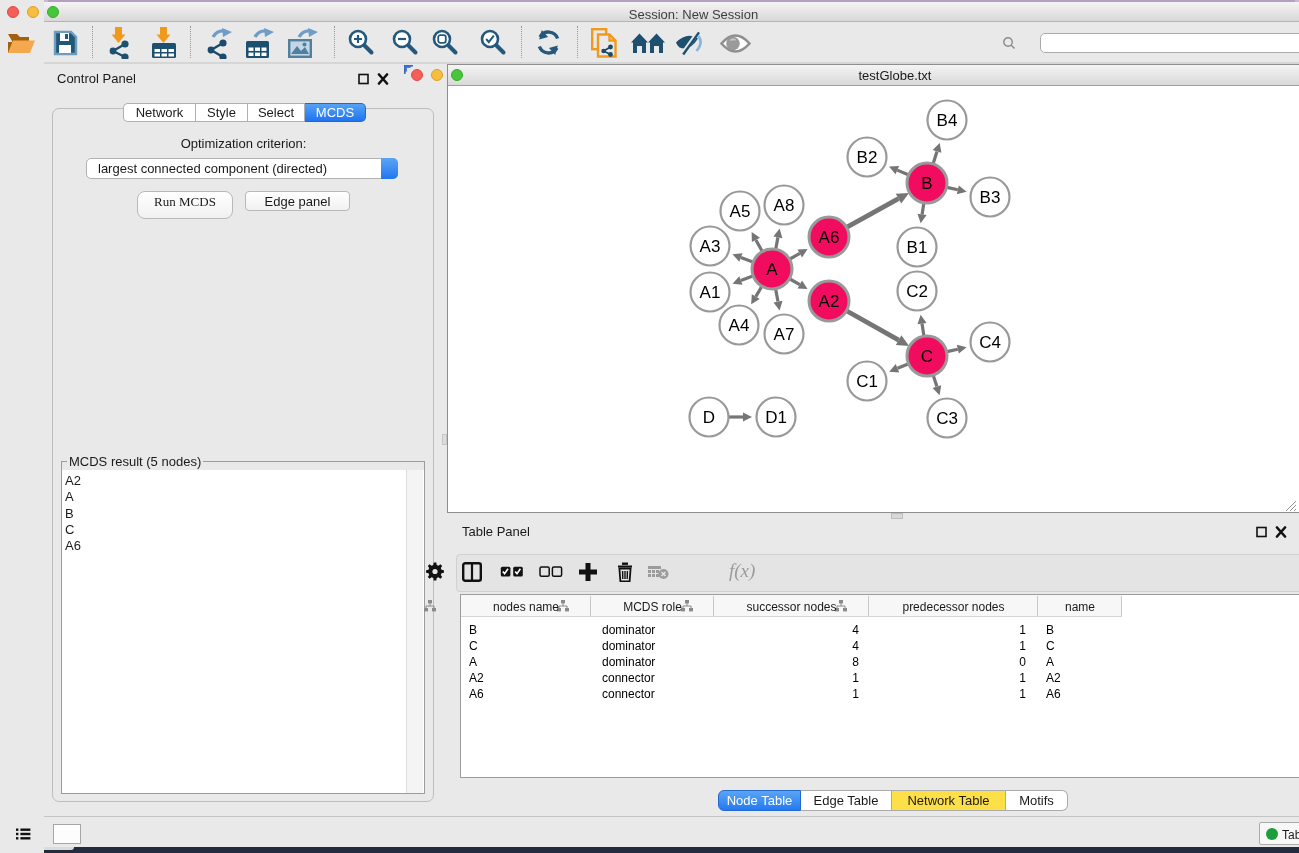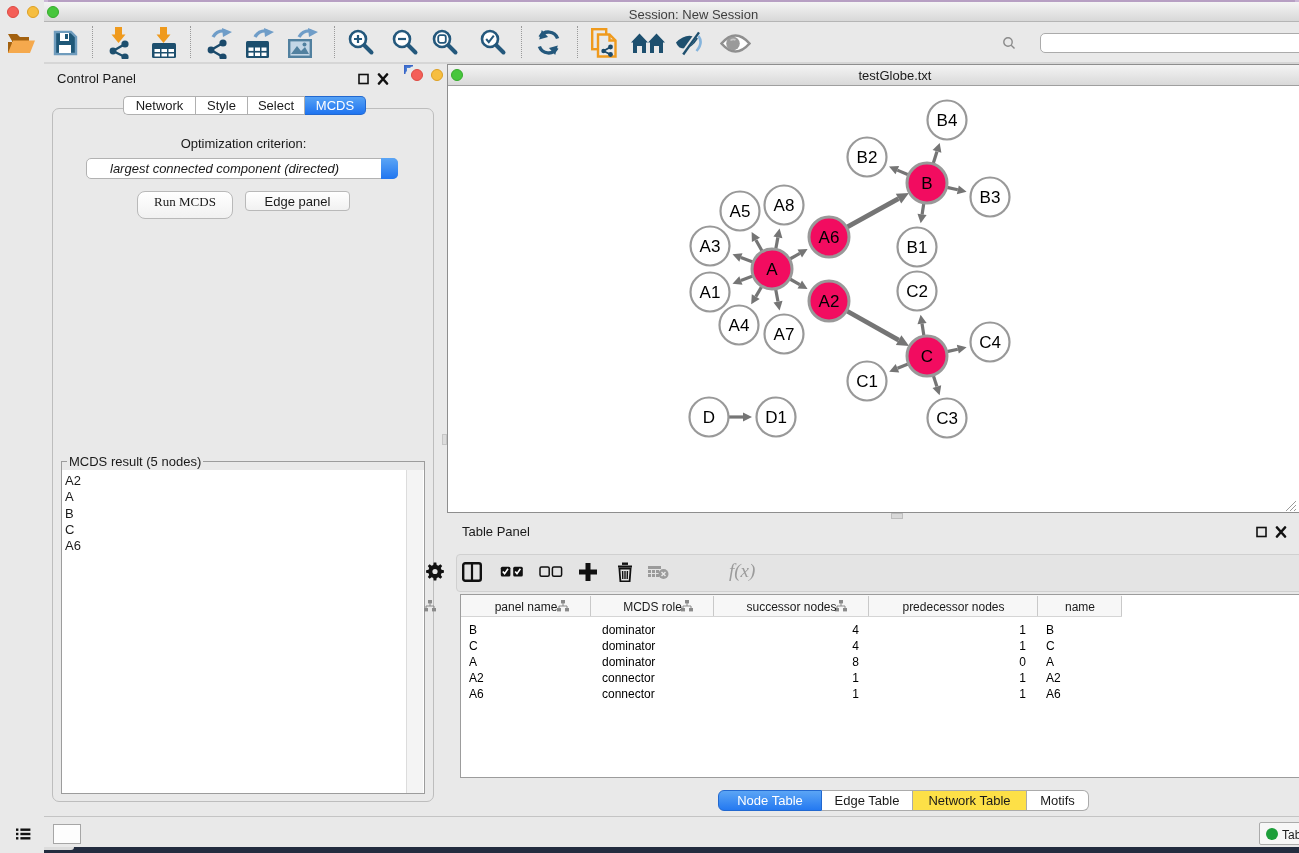--- a/index.html
+++ b/index.html
@@ -159,30 +159,30 @@
 </svg>
 
 <div class="abs" style="left:13px;top:71px;font-size:13px;color:#1a1a1a;">Control Panel</div>
 <svg class="ico" style="left:358px;top:73px" width="32" height="12" viewBox="0 0 32 12">
  <rect x="1" y="1.5" width="9" height="9" fill="none" stroke="#111" stroke-width="1.6"></rect>
  <path d="M21 1.5 L29 10.5 M29 1.5 L21 10.5" stroke="#111" stroke-width="2.6" stroke-linecap="round"></path>
 </svg>
 
 <div class="abs" style="left:8px;top:108px;width:382px;height:694px;border:1px solid #bdbdbd;border-radius:7px;background:#e9e9e9;"></div>
 
-<div class="abs" style="left:79px;top:96px;width:243px;height:33px;display:flex;font-size:13px;text-align:center;">
+<div class="abs" style="left:79px;top:103px;width:243px;height:33px;display:flex;font-size:13px;text-align:center;">
  <div style="width:72px;height:19px;background:#fff;border:1px solid #b0b0b0;border-right:none;border-radius:5px 0 0 5px;line-height:17px;">Network</div>
  <div style="width:52px;height:19px;background:#fff;border:1px solid #b0b0b0;border-right:none;line-height:17px;">Style</div>
  <div style="width:58px;height:19px;background:#fff;border:1px solid #b0b0b0;line-height:17px;">Select</div>
  <div style="width:61px;height:19px;background:linear-gradient(#56a2f5,#1f74f0);border:1px solid #2268cf;border-left:none;border-radius:0 5px 5px 0;line-height:17px;color:#fff;">MCDS</div>
 </div>
 <div class="abs" style="left:0;top:136px;width:399px;text-align:center;font-size:13px;">Optimization criterion:</div>
 
 <div class="abs" style="left:42px;top:158px;width:312px;height:21px;background:#fff;border:1px solid #b2b2b2;border-radius:5px;"></div>
-<div class="abs" style="left:66px;top:161px;font-size:13px;font-style:italic;">largest connected component (directed)</div>
+<div class="abs" style="left:54px;top:161px;font-size:13px;">largest connected component (directed)</div>
 <div class="abs" style="left:337px;top:158px;width:17px;height:21px;background:linear-gradient(#5ba5f5,#2176f0);border-radius:0 5px 5px 0;"></div>
 <svg class="ico" style="left:340px;top:161px" width="11" height="15" viewBox="0 0 11 15">
  <path d="M2 5.2 L5.5 1.6 L9 5.2" fill="none" stroke="#fff" stroke-width="1.7"></path>
  <path d="M2 9.8 L5.5 13.4 L9 9.8" fill="none" stroke="#fff" stroke-width="1.7"></path>
 </svg>
 
 <div class="abs" style="left:93px;top:191px;width:96px;height:28px;background:linear-gradient(#fff,#f1f1f1);border:1px solid #b9b9b9;border-radius:8px;text-align:center;line-height:19px;font-size:13px;font-family:Liberation Serif, serif;">Run MCDS</div>
 <div class="abs" style="left:201px;top:191px;width:105px;height:20px;background:linear-gradient(#fff,#f1f1f1);border:1px solid #b9b9b9;border-radius:4px;text-align:center;line-height:19px;font-size:13px;">Edge panel</div>
 
 <div class="abs" style="left:17px;top:461px;width:364px;height:333px;border:1px solid #9c9c9c;"></div>
@@ -399,30 +399,30 @@
       <rect x="0" y="8" width="4" height="3.4"></rect>
       <rect x="8" y="8" width="4" height="3.4"></rect>
     </g>
  <path d="M6 3 V6 M2 8 V6 H10 V8" stroke="#8a8a8a" stroke-width="1" fill="none"></path>
 </svg>
 <div class="abs hsep" style="left:546px;top:596px;"></div>
 <div class="abs hsep" style="left:669px;top:596px;"></div>
 <div class="abs hsep" style="left:824px;top:596px;"></div>
 <div class="abs hsep" style="left:993px;top:596px;"></div>
 <div class="abs hsep" style="left:1077px;top:596px;"></div>
-<div class="abs hdr" style="left:417px;top:600px;width:130px;">panel name</div>
+<div class="abs hdr" style="left:417px;top:600px;width:130px;">nodes name</div>
 <div class="abs hdr" style="left:547px;top:600px;width:123px;">MCDS role</div>
 <div class="abs hdr" style="left:670px;top:600px;width:155px;">successor nodes</div>
 <div class="abs hdr" style="left:825px;top:600px;width:169px;">predecessor nodes</div>
 <div class="abs hdr" style="left:994px;top:600px;width:84px;">name</div>
 
 <div class="abs col" style="left:425px;top:622px;">B<br>C<br>A<br>A2<br>A6</div>
 <div class="abs col" style="left:558px;top:622px;">dominator<br>dominator<br>dominator<br>connector<br>connector</div>
 <div class="abs col" style="left:715px;top:622px;width:100px;text-align:right;">4<br>4<br>8<br>1<br>1</div>
 <div class="abs col" style="left:882px;top:622px;width:100px;text-align:right;">1<br>1<br>0<br>1<br>1</div>
 <div class="abs col" style="left:1002px;top:622px;">B<br>C<br>A<br>A2<br>A6</div>
 
 <div class="abs" style="left:674px;top:790px;height:21px;display:flex;font-size:13px;text-align:center;">
- <div style="width:104px;background:linear-gradient(#5ba5f5,#2479f1);border:1px solid #2268cf;border-radius:6px 0 0 6px;line-height:20px;color:#fff;">Node Table</div>
+ <div style="width:83px;background:linear-gradient(#5ba5f5,#2479f1);border:1px solid #2268cf;border-radius:6px 0 0 6px;line-height:20px;color:#fff;">Node Table</div>
  <div style="width:91px;background:#fff;border:1px solid #ababab;border-left:none;line-height:20px;">Edge Table</div>
  <div style="width:114px;background:#fde047;border:1px solid #ababab;border-left:none;line-height:20px;">Network Table</div>
  <div style="width:62px;background:#fff;border:1px solid #ababab;border-left:none;border-radius:0 6px 6px 0;line-height:20px;">Motifs</div>
 </div>
 
 </body></html>

